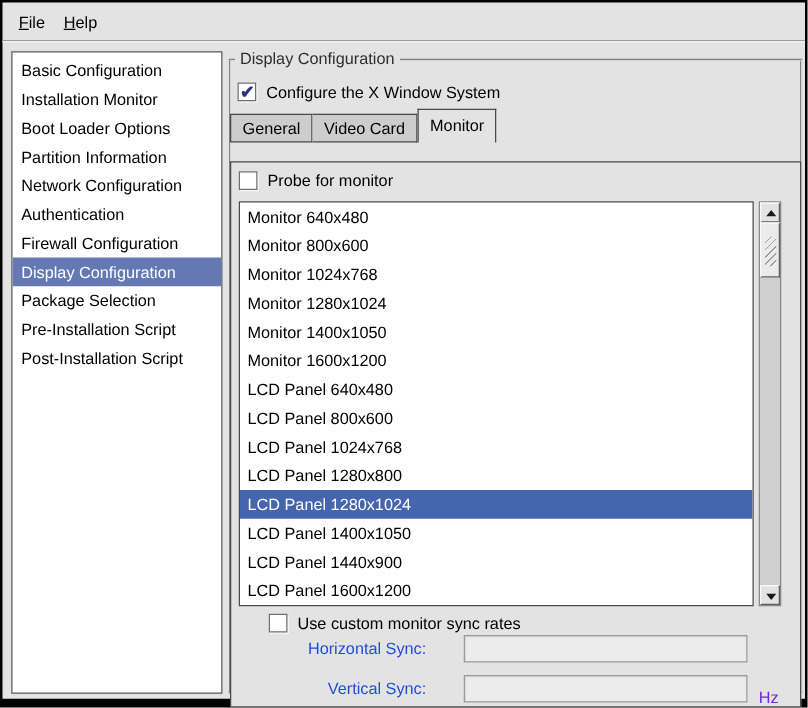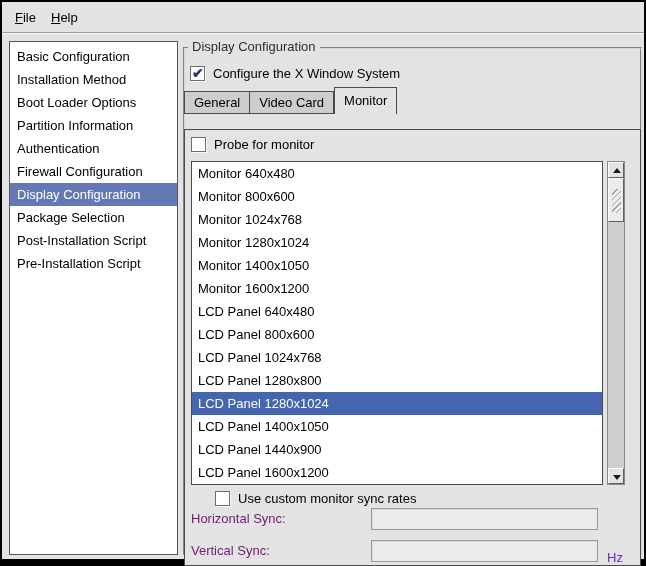--- a/index.html
+++ b/index.html
@@ -62,50 +62,51 @@
   .arr { position:absolute; left:4px; width:0; height:0;
          border-left:4px solid transparent; border-right:4px solid transparent; }
   .arr.up { top:5px; border-bottom:5px solid #1a1a1a; }
   .arr.down { top:6px; border-top:5px solid #1a1a1a; }
   .sthumb { position:absolute; left:0; top:16px; width:16px; height:44px; background:#ebebeb;
             border:1px solid; border-color:#fbfbfb #5f5f5f #5f5f5f #fbfbfb; }
   .grip { position:absolute; left:3px; top:10px; width:9px; height:24px;
           background:repeating-linear-gradient(-45deg, transparent 0 3px, #9f9f9f 3px 4px); }
 
   
-  .sync-label { position:absolute; left:0; width:150px; text-align:left; line-height:22px;
-                color:#701a75; }
+  .sync-label { position:absolute; left:0; width:150px; text-align:right; line-height:22px;
+                color:#1d4ed8; }
   .sync-input { position:absolute; left:180px; width:227px; height:22px; background:#ececec;
                 border:1px solid #999; box-shadow:inset 1px 1px 0 #dcdcdc; }
   .sync-unit { position:absolute; left:416px; line-height:22px; color:#6d28d9;margin-top:39px; }
   .sync-row { position:absolute; left:6px; width:448px; height:22px; }
 </style>
 </head>
 <body>
 
 <div class="app">
   <div class="window">
 
     <div class="menubar">
       <div class="menu-item" style="left:8px;"><span class="u">F</span><span>ile</span></div>
       <div class="menu-item" style="left:44px;"><span class="u">H</span><span>elp</span></div>
       <div class="menu-sep"></div>
     </div>
 
     <div class="sidebar">
       <div class="side-item">Basic Configuration</div>
-      <div class="side-item">Installation Method</div>
+      <div class="side-item">Installation Monitor</div>
       <div class="side-item">Boot Loader Options</div>
       <div class="side-item">Partition Information</div>
+      <div class="side-item">Network Configuration</div>
       <div class="side-item">Authentication</div>
       <div class="side-item">Firewall Configuration</div>
       <div class="side-item selected">Display Configuration</div>
       <div class="side-item">Package Selection</div>
+      <div class="side-item">Pre-Installation Script</div>
       <div class="side-item">Post-Installation Script</div>
-      <div class="side-item">Pre-Installation Script</div>
     </div>
 
     <div class="frame"></div>
     <div class="frame-legend">Display Configuration</div>
 
     <div class="cbrow" style="left:188px; top:62px;">
       <span class="cb checked"></span>
       <span>Configure the X Window System</span>
     </div>
 

